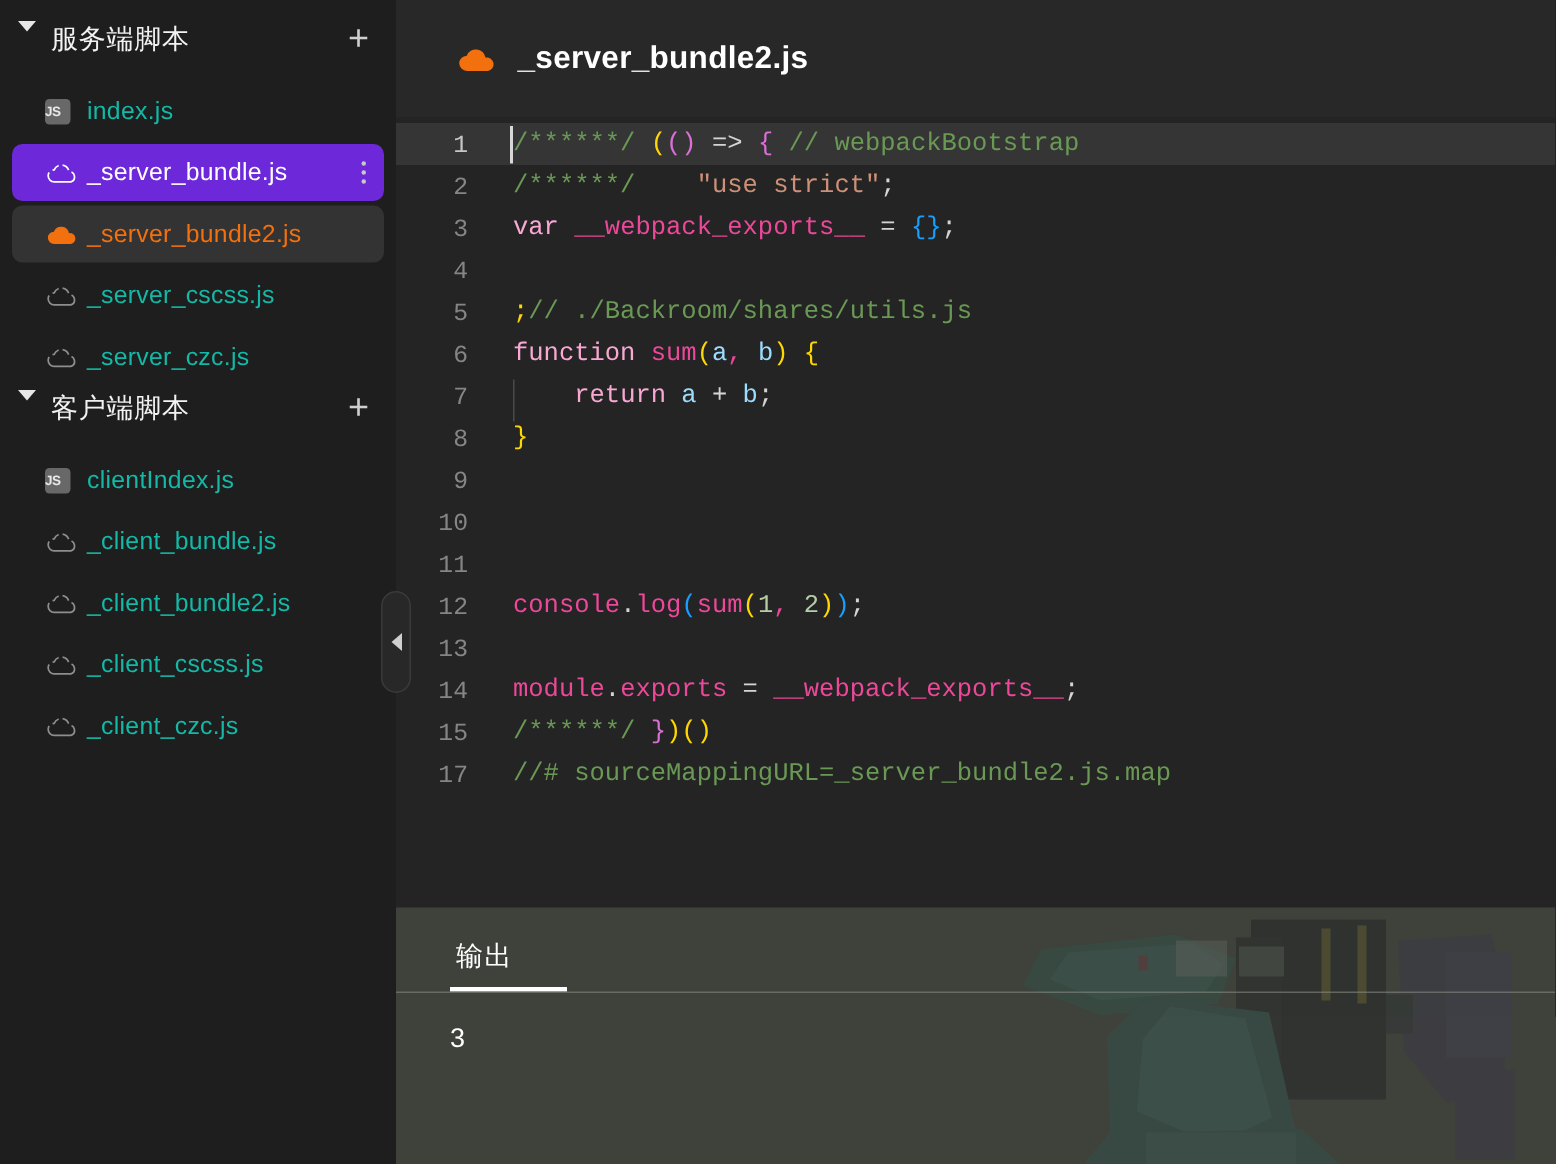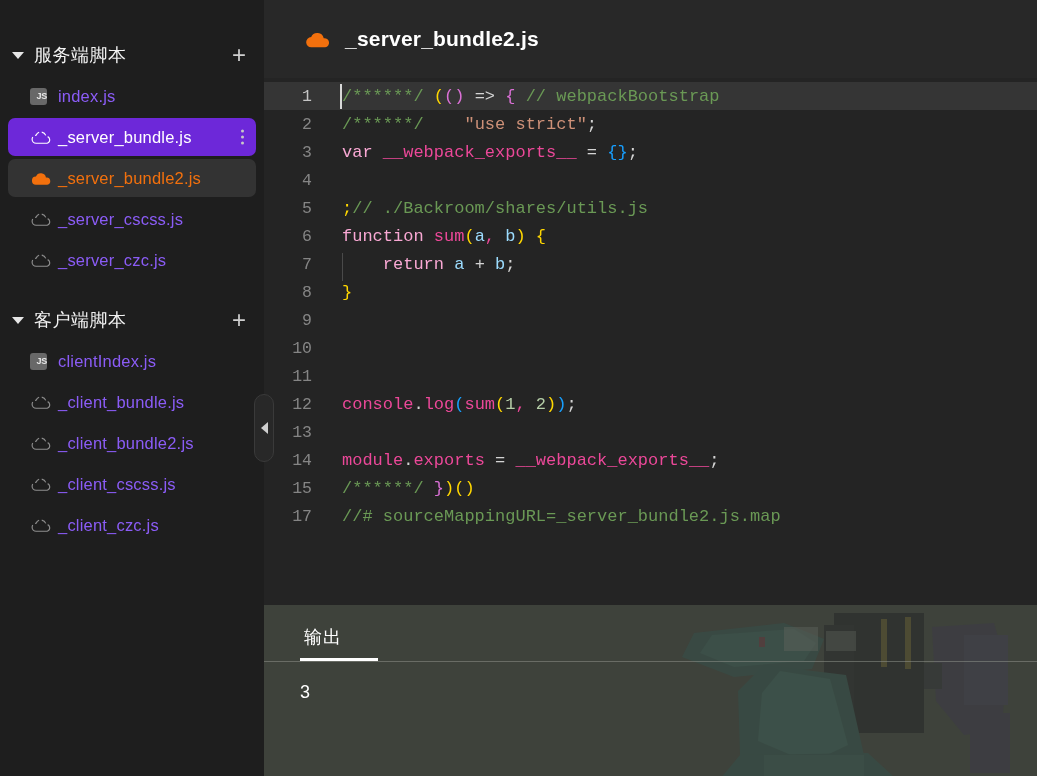--- a/index.html
+++ b/index.html
@@ -13,24 +13,23 @@
 
   
   #sidebar {
     width: 264px; height: 776px; flex: 0 0 264px;
     background: #1e1e1e;
     padding-top: 14px;
     position: relative;
     z-index: 5;
   }
   .section-header {
-    display: flex; align-items: center;
+    display: flex; align-items: flex-start;
     height: 38px; padding: 0 14px 0 12px;
     cursor: pointer;
-    margin-top: 22px;
   }
   .caret {
     width: 0; height: 0;
     border-left: 6px solid transparent;
     border-right: 6px solid transparent;
     border-top: 7px solid #e6e6e6;
     margin-right: 10px;
     flex: 0 0 auto;
   }
   .section-title {
@@ -46,32 +45,32 @@
 
   .file-row {
     display: flex; align-items: center;
     height: 38px; margin: 3px 8px; padding: 0 10px 0 22px;
     border-radius: 7px; cursor: pointer;
     position: relative;
   }
   .file-row.sel-a { background: #6d28d9; }
   .file-row.sel-b { background: #333333; }
   .file-label {
-    font-size: 16.5px; color: #8b5cf6; white-space: nowrap;
+    font-size: 16.5px; color: #14b8a6; white-space: nowrap;
     letter-spacing: .2px;
   }
   .file-row.sel-a .file-label { color: #ffffff; }
   .file-row.sel-b .file-label { color: #f2700d; }
 
   .icon-slot { width: 28px; flex: 0 0 28px; display: flex; align-items: center; }
   .js-badge {
     width: 17px; height: 17px; border-radius: 3px;
     background: #686868; color: #e8e8e8;
     font-size: 9px; font-weight: 700; line-height: 17px;
-    text-align: right; letter-spacing: -0.3px;
+    text-align: left; letter-spacing: -0.3px;
     font-family: "Liberation Sans", sans-serif;
   }
   .cloud-ico { width: 22px; height: 16px; }
   .dots-menu {
     position: absolute; right: 12px; top: 50%; transform: translateY(-50%);
     display: flex; flex-direction: column; gap: 3px; align-items: center;
     cursor: pointer;
   }
   .dots-menu i { display:block; width: 3px; height: 3px; border-radius: 50%; background: #c8c8c8; }
 

